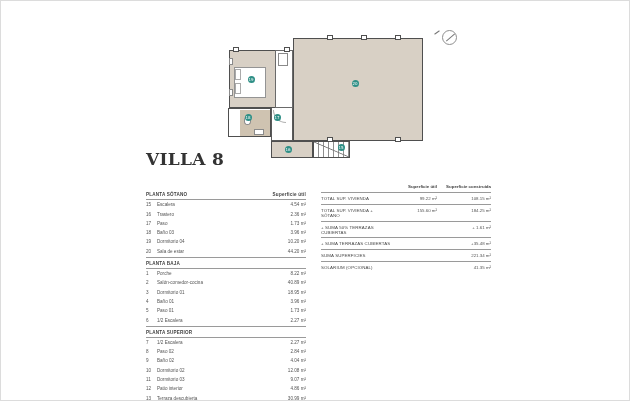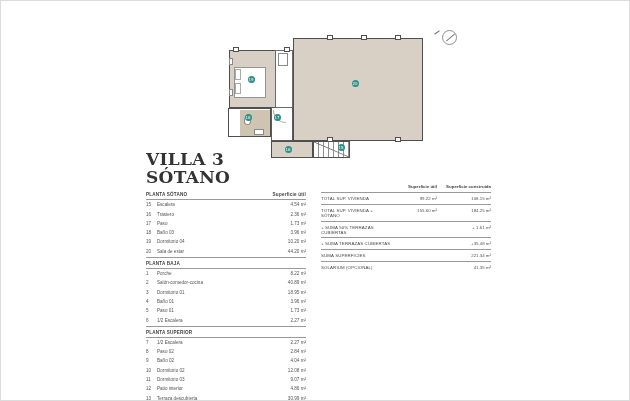--- a/index.html
+++ b/index.html
@@ -109,22 +109,21 @@
         <div class="marker" style="left: 250px; top: 78px; background: rgb(46, 143, 134);">19</div>
         <div class="marker" style="left: 354px; top: 82px; background: rgb(46, 143, 134);">20</div>
         <div class="marker" style="left: 247px; top: 116px; background: rgb(46, 143, 134);">18</div>
         <div class="marker" style="left: 276px; top: 116px; background: rgb(46, 143, 134);">17</div>
         <div class="marker" style="left: 287px; top: 148px; background: rgb(46, 143, 134);">16</div>
         <div class="marker" style="left: 340px; top: 146px; background: rgb(46, 143, 134);">15</div>
       </div>
   </div>
 
   <div id="title">
-    <div>VILLA 3</div>
-    <div>SÓTANO</div>
+    <div>VILLA 8</div>
   </div>
 
   <div id="left-table">
       <div class="sec">
         <div class="sec-head">
           <span>PLANTA SÓTANO</span>
           <span>Superficie útil</span>
         </div>
         <div class="row">
           <span class="num">15</span>

